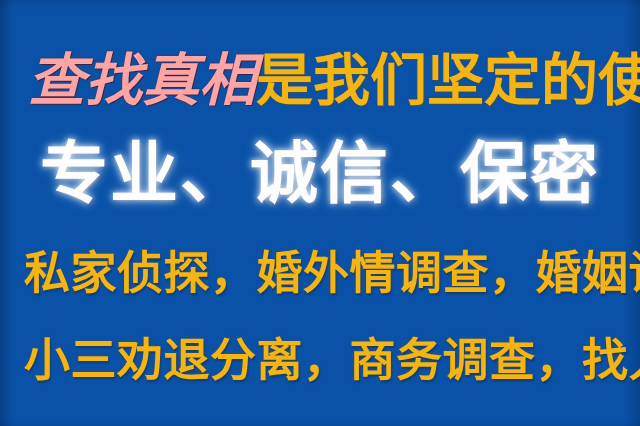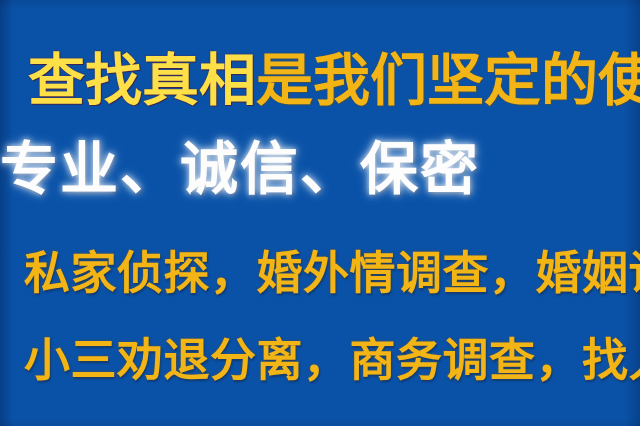--- a/index.html
+++ b/index.html
@@ -40,38 +40,40 @@
   }
 
   
   #line1 {
     left: 28px;
     top: 52px;
     font-size: 57px;
     letter-spacing: 0px;
   }
   #line1 .seg-red {
-    color: #fde047;
+    color: #fca5a5;
     text-shadow:
       0 0 2px rgba(120,0,0,0.55),
       1px 1px 0 rgba(90,0,0,0.45);
+    font-style: italic;
   }
   #line1 .seg-yellow {
     color: #f3b516;
     text-shadow:
       0 0 2px rgba(110,70,0,0.45),
       1px 1px 0 rgba(120,80,0,0.35);
   }
 
   
   #line2 {
     left: 0;
     right: 0;
     top: 140px;
-    font-size: 58px;
+    text-align: center;
+    font-size: 68px;
     letter-spacing: 2px;
     color: #fdfdfd;
     text-shadow:
       0 0 6px rgba(255,255,255,0.85),
       0 0 12px rgba(210,235,255,0.55),
       2px 2px 3px rgba(0,25,70,0.45);
   }
 
   
   #line3, #line4 {

